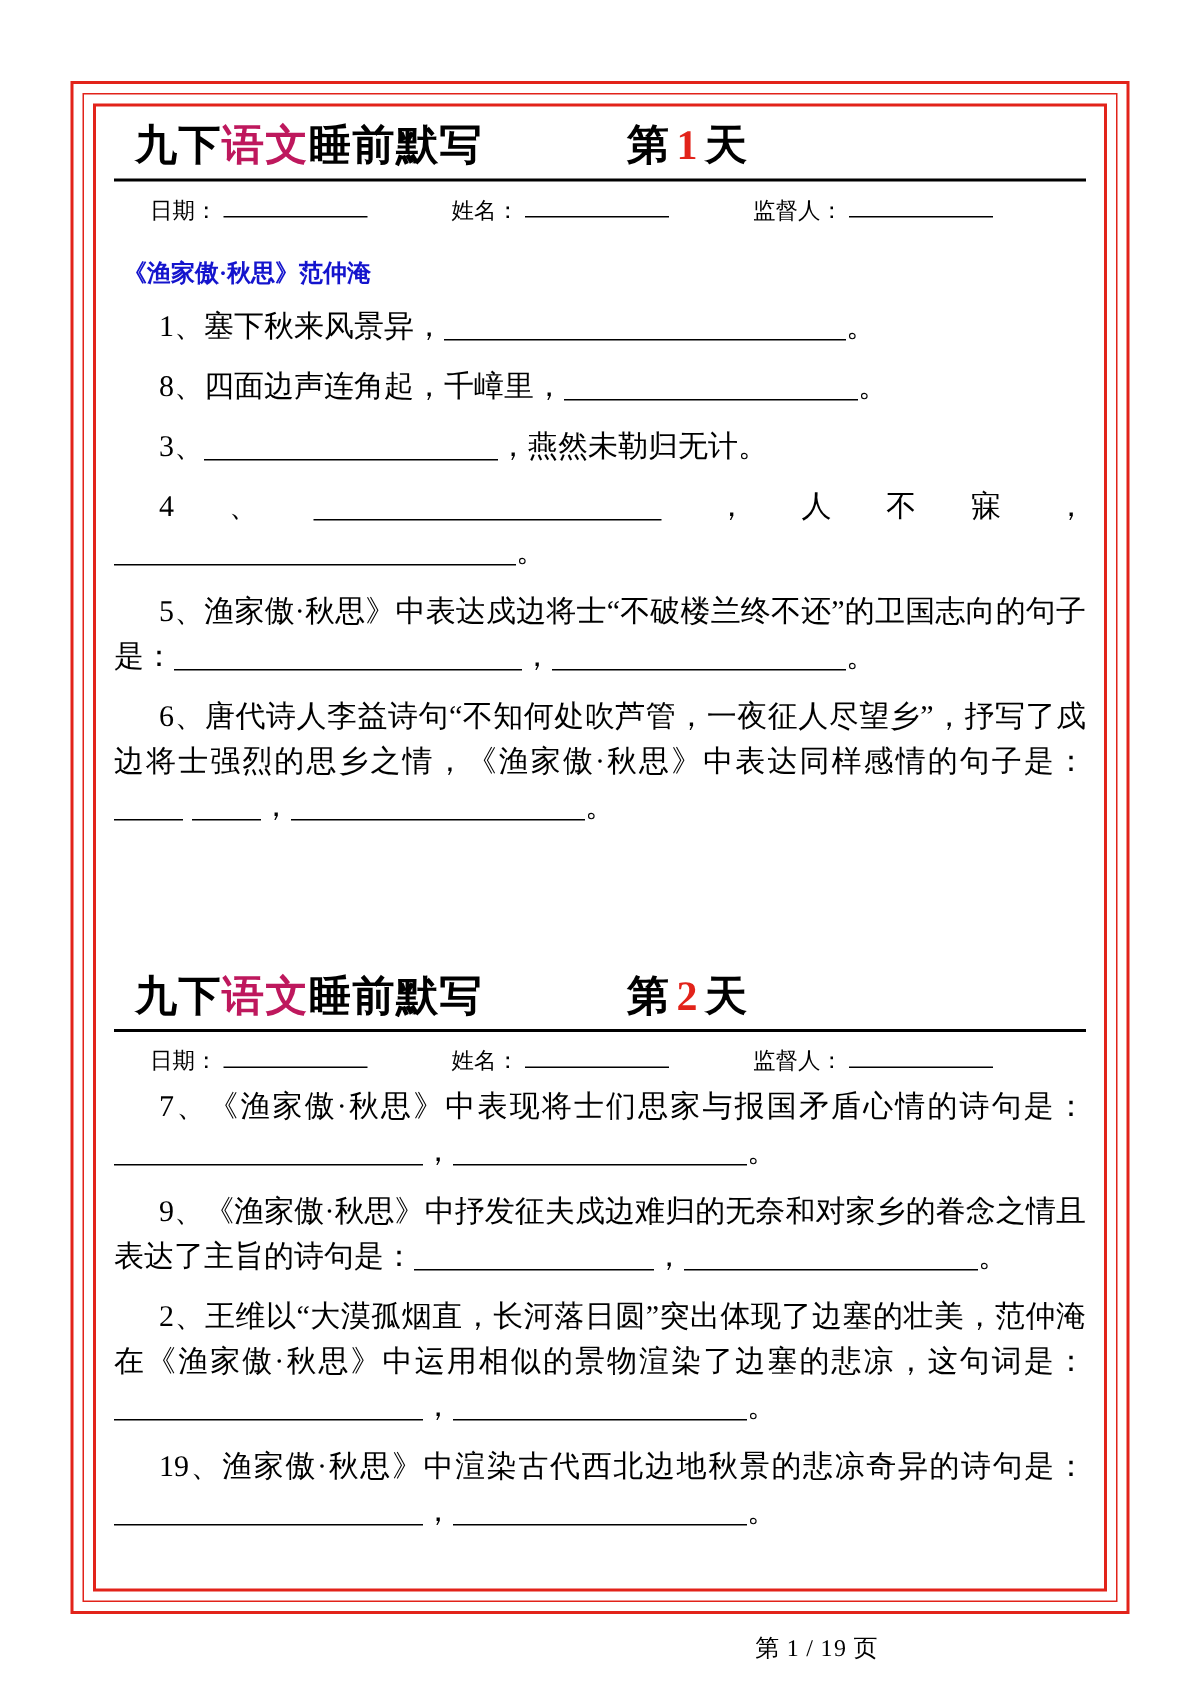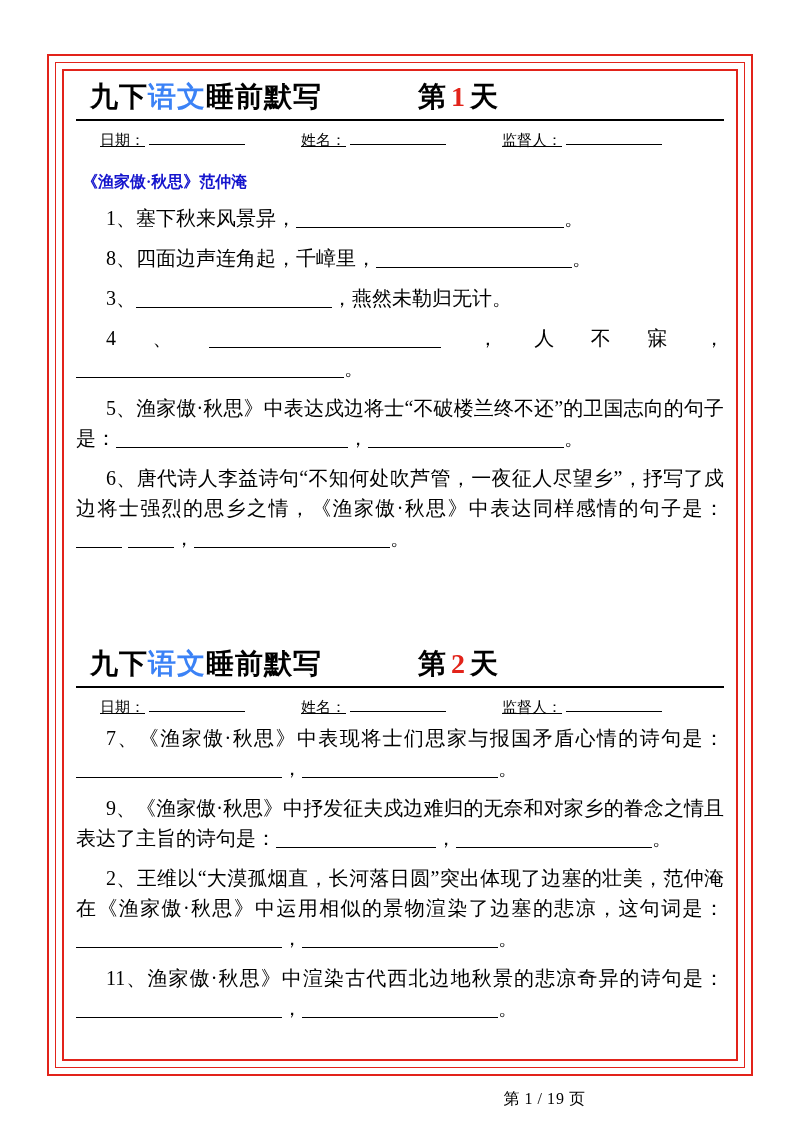--- a/index.html
+++ b/index.html
@@ -59,39 +59,38 @@
     align-items: baseline;
     justify-content: flex-start;
     font-size: 28px;
     font-weight: bold;
     letter-spacing: 1px;
     margin: 0;
     padding: 0 0 0 14px;
     white-space: nowrap;
   }
   .title-main { color: #000; }
-  .title-red { color: #3b82f6; }
+  .title-red { color: #be185d; }
   .title-day {
     margin-left: 96px;
     color: #000;
   }
   .title-day .num { color: #e2231a; padding: 0 4px; }
   .title-underline {
     border-bottom: 2px solid #000;
     width: 100%;
     margin-top: 3px;
   }
   
   .meta-row {
     display: flex;
     align-items: flex-start;
     font-size: 15px;
     margin-top: 8px;
     padding-left: 24px;
-    text-decoration: underline;
   }
   .meta-item {
     display: flex;
     align-items: baseline;
     white-space: nowrap;
   }
   .meta-item .lbl { font-size: 15px; }
   .meta-item .blank {
     display: inline-block;
     border-bottom: 1px solid #000;
@@ -245,21 +244,21 @@
 
       <div class="q indent">
         <span>9、《渔家傲·秋思》中抒发征夫戍边难归的无奈和对家乡的眷念之情且表达了主旨的诗句是：</span><span class="u u-l"></span><span>，</span><span class="u u-xl"></span><span>。</span>
       </div>
 
       <div class="q indent">
         <span>2、王维以“大漠孤烟直，长河落日圆”突出体现了边塞的壮美，范仲淹在《渔家傲·秋思》中运用相似的景物渲染了边塞的悲凉，这句词是：</span><span class="u u-xs"></span><span class="u u-l"></span><span>，</span><span class="u u-xl"></span><span>。</span>
       </div>
 
       <div class="q indent">
-        <span>11、渔家傲·秋思》中渲染古代西北边地秋景的悲凉奇异的诗句是：</span><span class="u u-xs"></span><span class="u u-l"></span><span>，</span><span class="u u-xl"></span><span>。</span>
+        <span>19、渔家傲·秋思》中渲染古代西北边地秋景的悲凉奇异的诗句是：</span><span class="u u-xs"></span><span class="u u-l"></span><span>，</span><span class="u u-xl"></span><span>。</span>
       </div>
     </div>
 
   </div>
 
   <div class="footer">
     <span>第</span><span class="pg">1</span><span>/</span><span class="pg">19</span><span>页</span>
   </div>
 </div>
 

